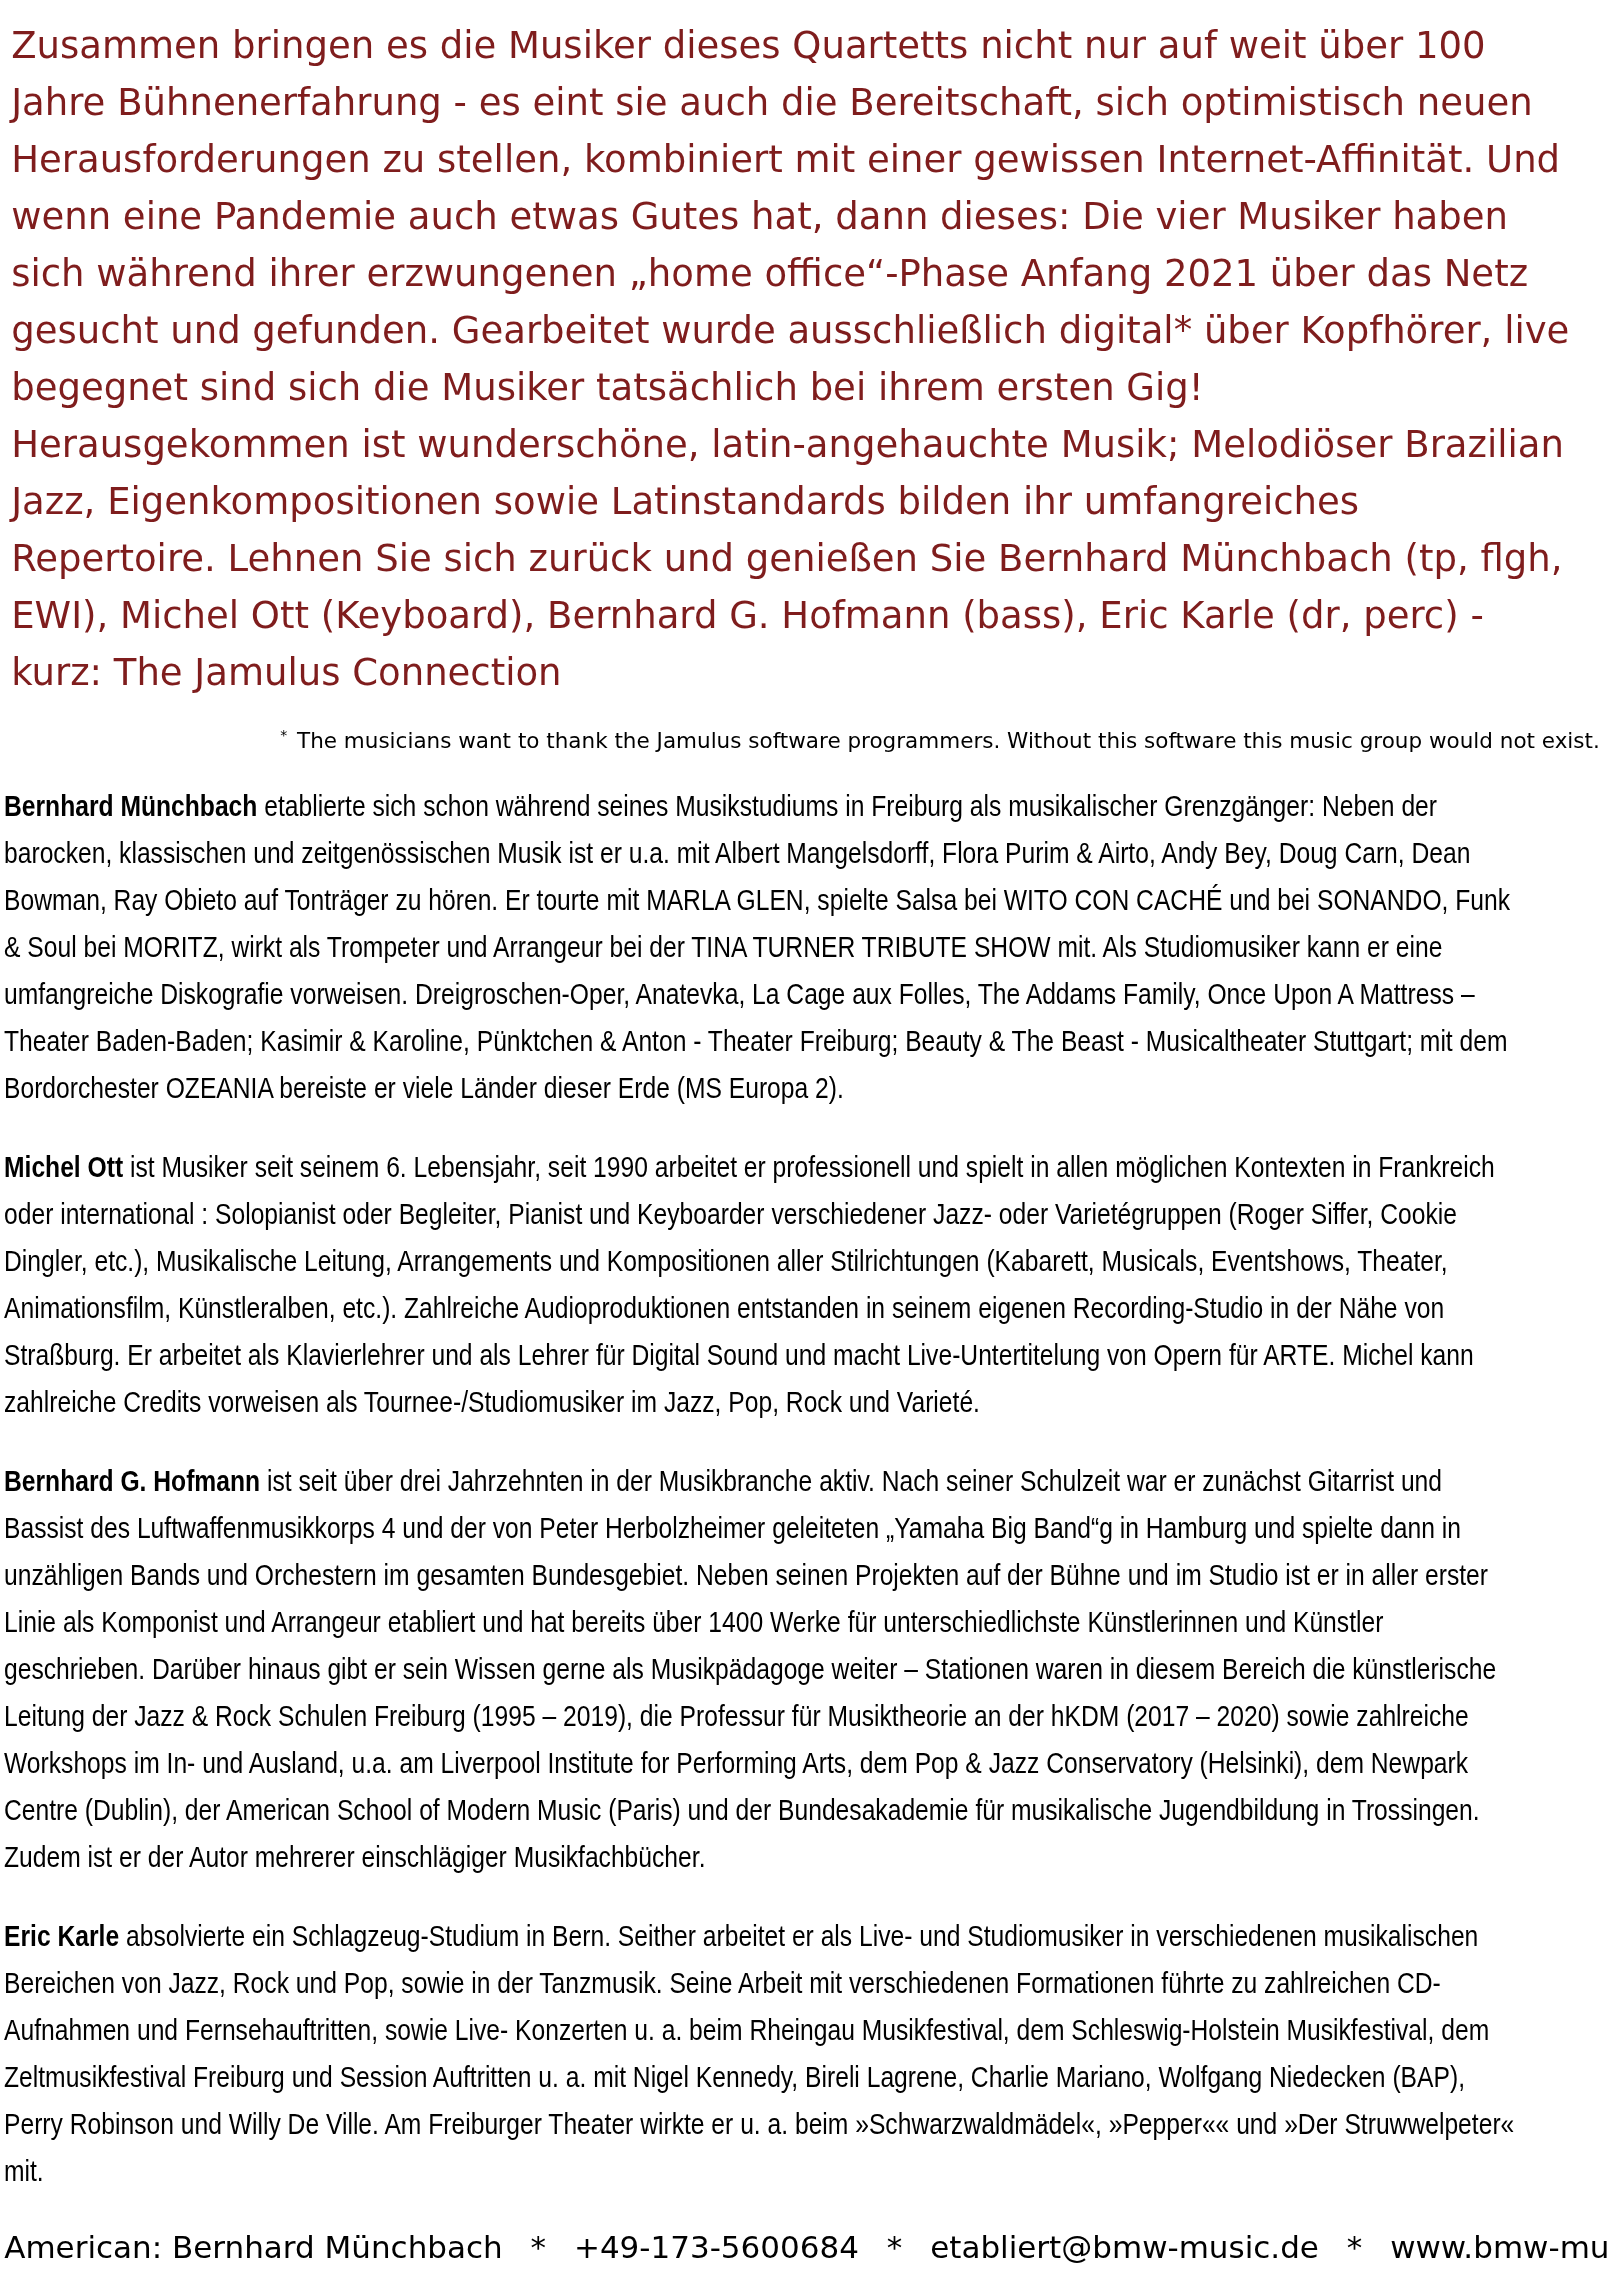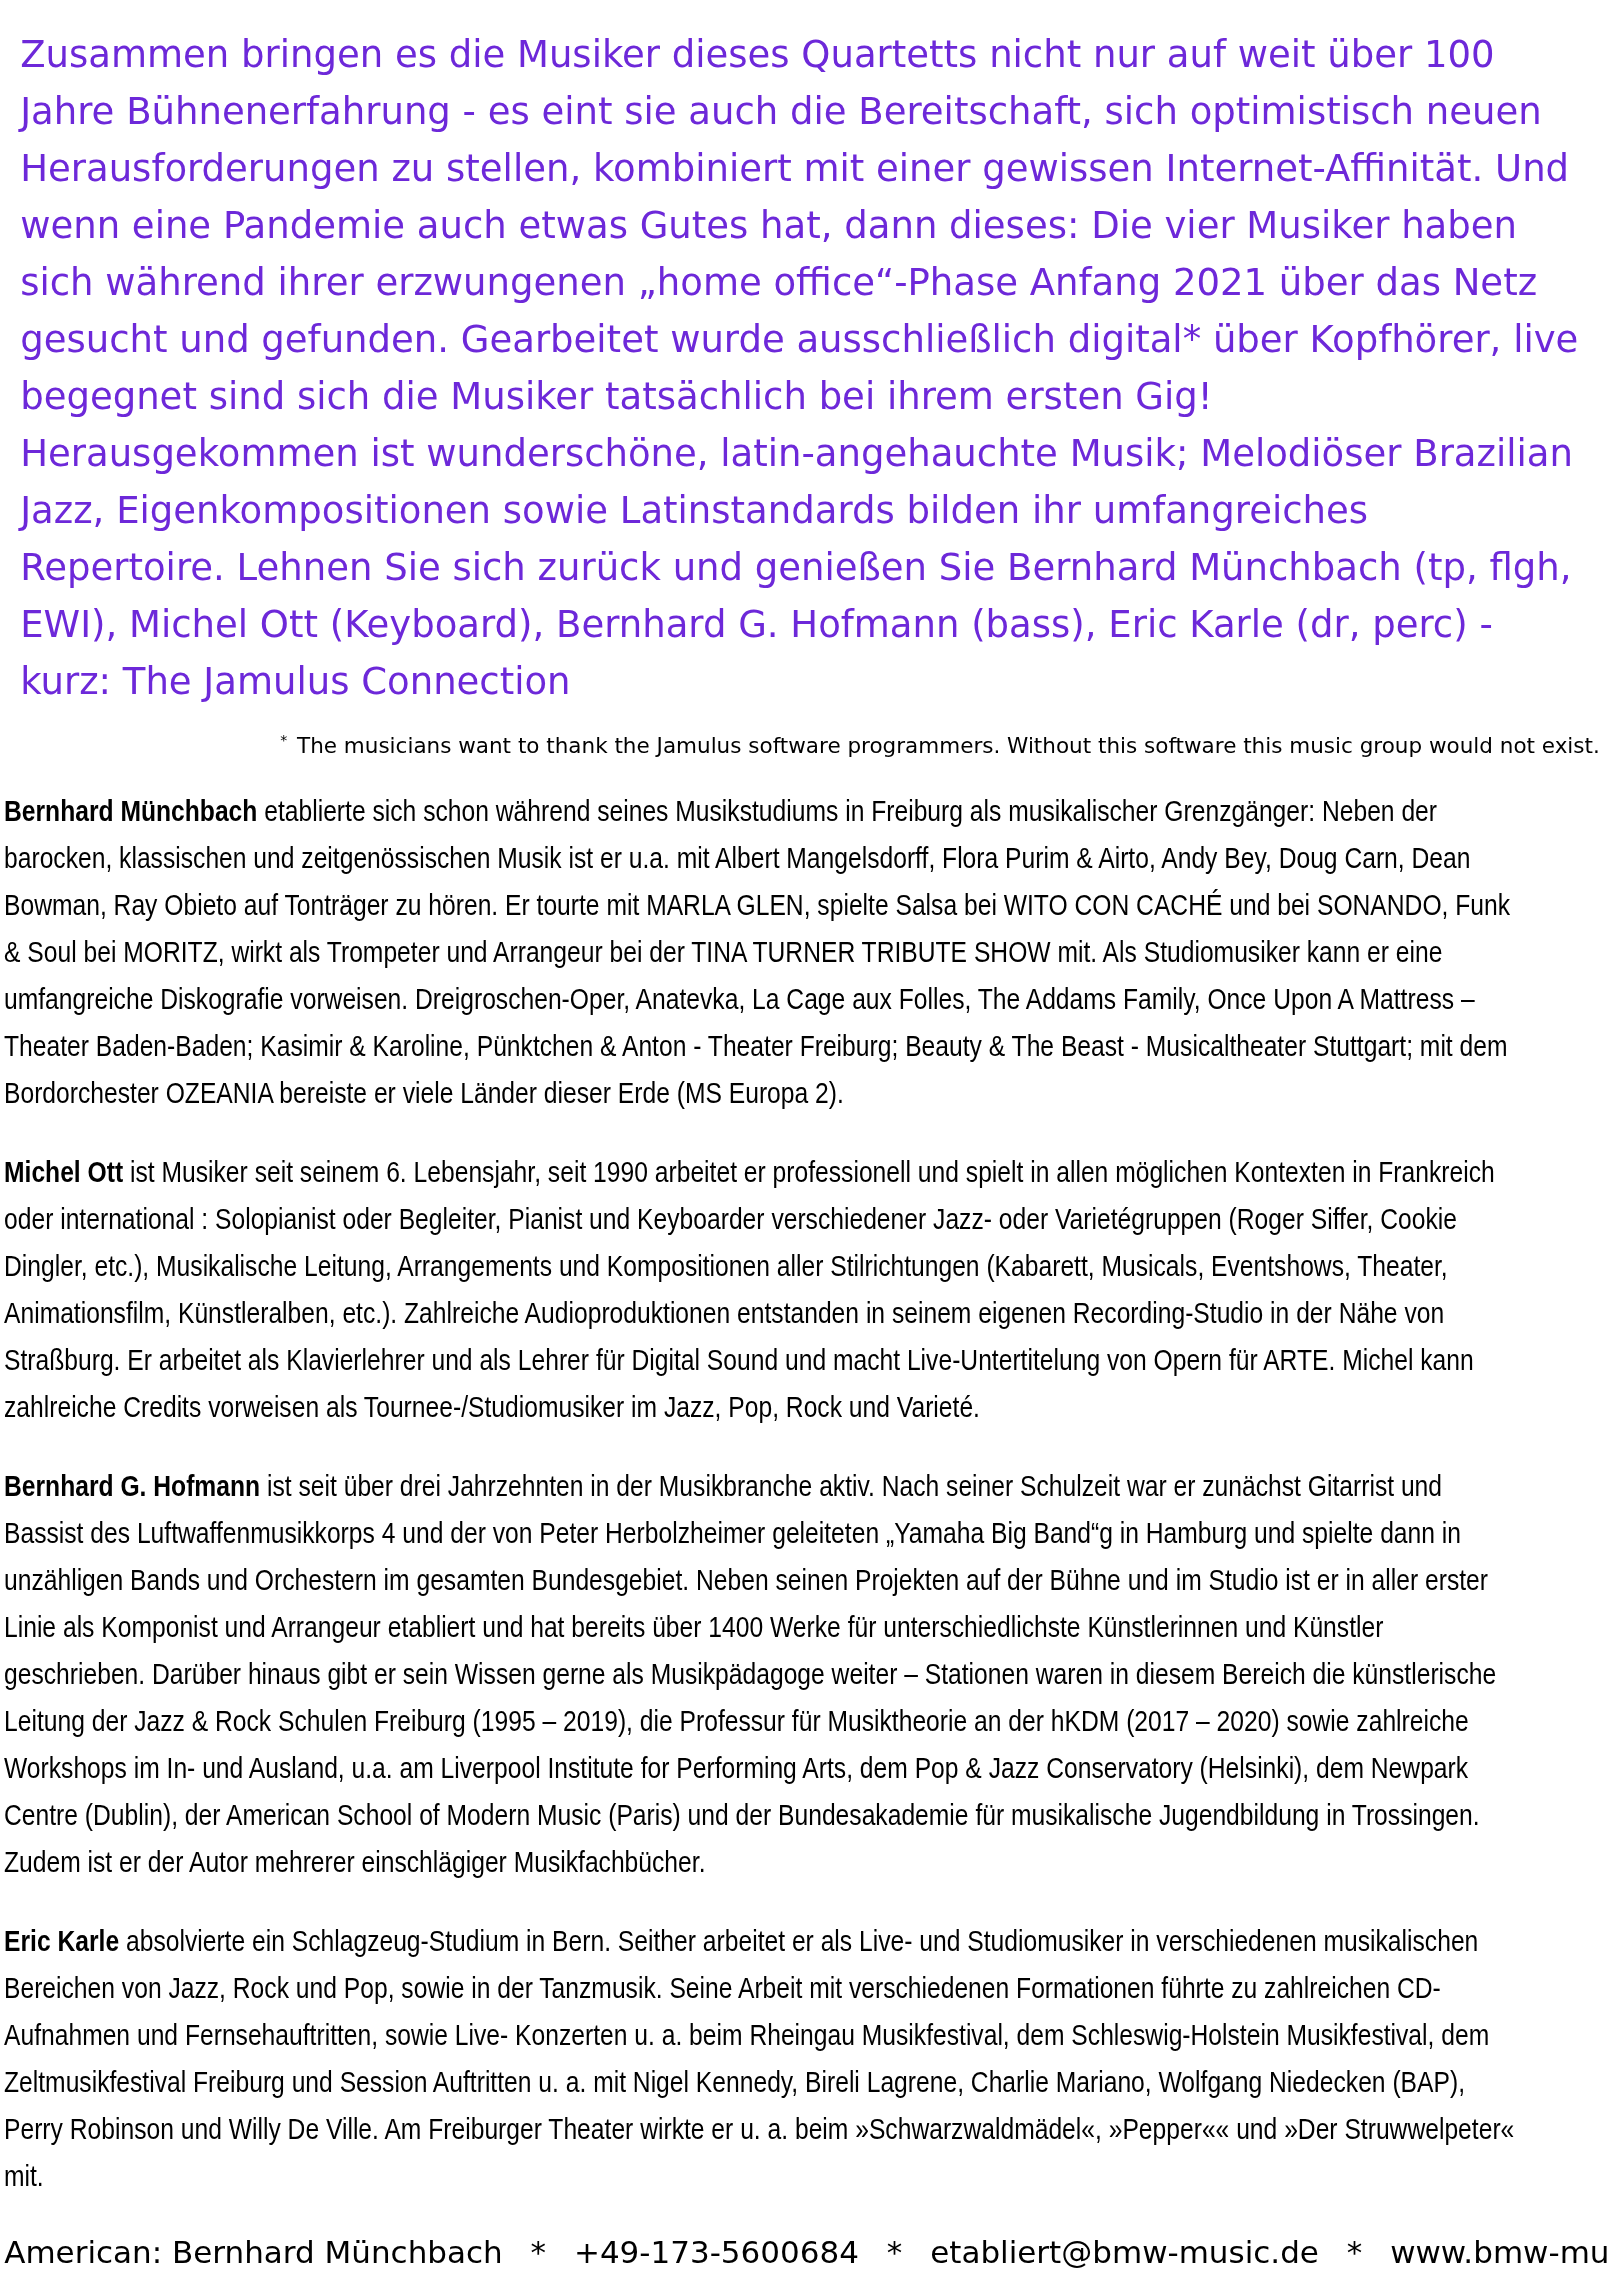--- a/index.html
+++ b/index.html
@@ -17,30 +17,30 @@
     padding: 9.7px 4.2px 0 4.2px;
     box-sizing: border-box;
     color: #000000;
   }
   
   .intro {
     font-family: "DejaVu Sans", "Liberation Sans", sans-serif;
     font-size: 37px;
     line-height: 57px;
     letter-spacing: 0px;
-    margin: 16px;
+    margin: 7px;
     white-space: pre;
-    color: #6d28d9;
+    color: #7f1d1d;
   }
   
   .footnote {
     font-family: "DejaVu Sans", "Liberation Sans", sans-serif;
     font-size: 21.5px;
     line-height: 28px;
-    margin: 13px 7px 28px 0;
+    margin: 20px 7px 28px 0;
     text-align: right;
     white-space: nowrap;
     color: #000;
   }
   .footnote sup {
     font-size: 14px;
     margin-right: 9.7px;
   }
   
   .bios {

